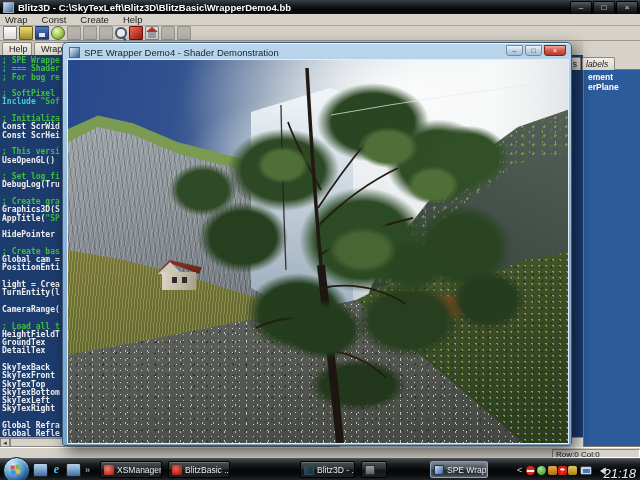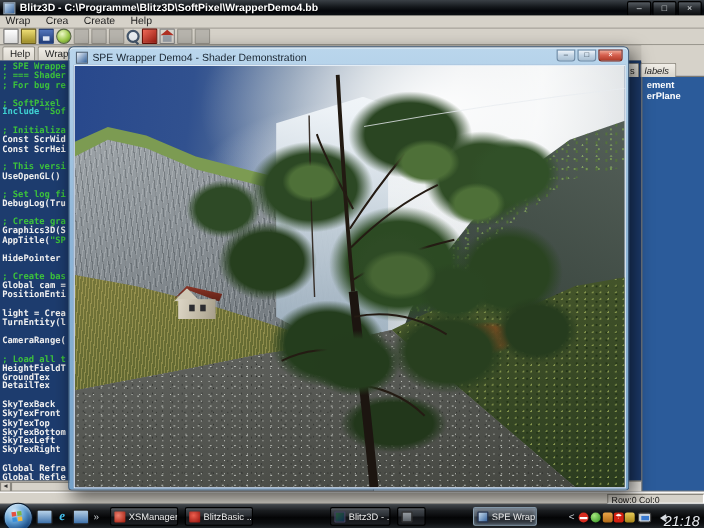--- a/index.html
+++ b/index.html
@@ -175,30 +175,30 @@
   .tr-network::after{content:"";position:absolute;left:2px;top:2px;width:7px;height:4px;background:#3a7ad0;}
   .tr-volume{background:transparent;width:0;height:0;border:4px solid transparent;
     border-right:6px solid #d8dde2;top:8px;}
   .clock{position:absolute;right:4px;top:7px;color:#eaeef2;font-size:13px;text-shadow:0 1px 1px #000;font-style:italic;}
 </style>
 </head>
 <body>
 
 <div class="titlebar">
   <span class="app-ico"></span>
-  <span class="ttl">Blitz3D - C:\Programme\Blitz3D\SoftPixel\WrapperDemo4.bb</span>
+  <span class="ttl">Blitz3D - C:\SkyTexLeft\Blitz3D\BlitzBasic\WrapperDemo4.bb</span>
   <span class="winbtns">
     <span class="wbtn">–</span>
     <span class="wbtn">□</span>
     <span class="wbtn">×</span>
   </span>
 </div>
 <div class="menubar" id="menubar">
     <div class="mi">Wrap</div>
-    <div class="mi">Crea</div>
+    <div class="mi">Const</div>
     <div class="mi">Create</div>
     <div class="mi">Help</div>
   </div>
 <div class="toolbar" id="toolbar">
     <div class="ti ic-new"></div>
     <div class="ti ic-open"></div>
     <div class="ti ic-save"></div>
     <div class="ti ic-idea"></div>
     <div class="ti ic-cut dis"></div>
     <div class="ti ic-copy dis"></div>

